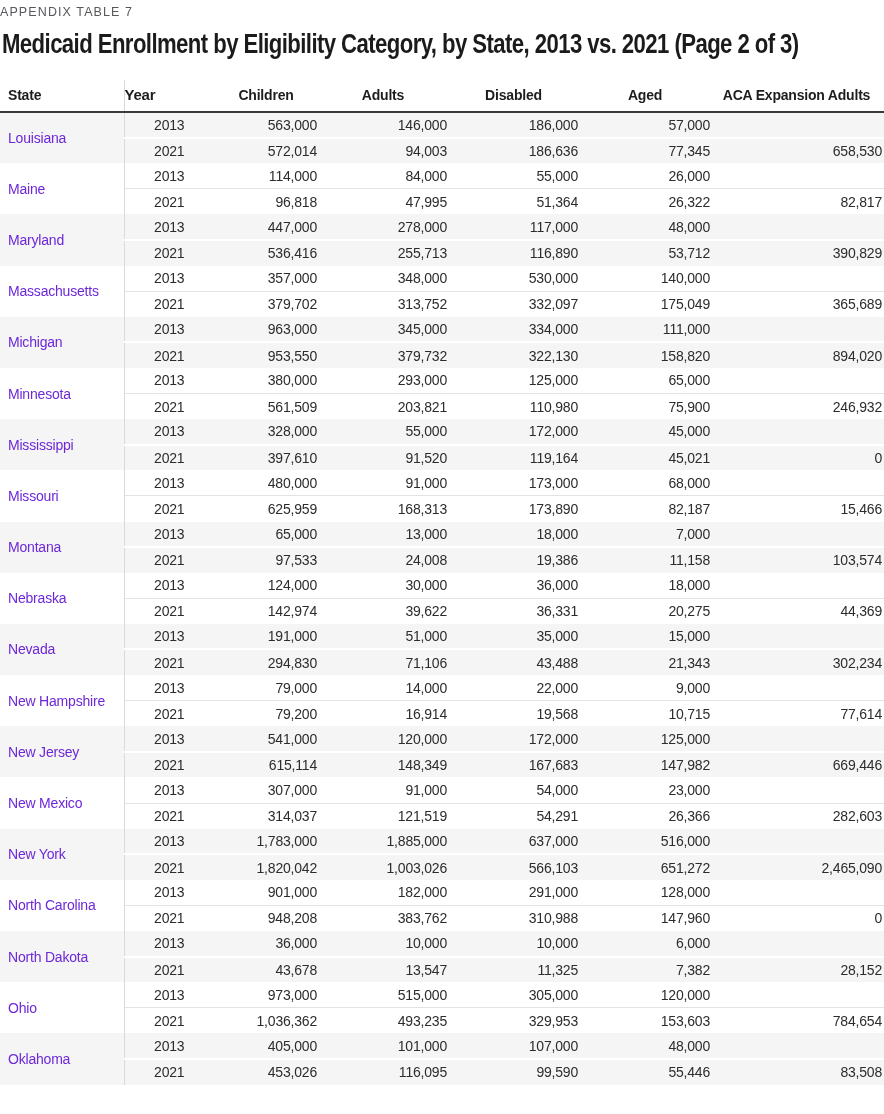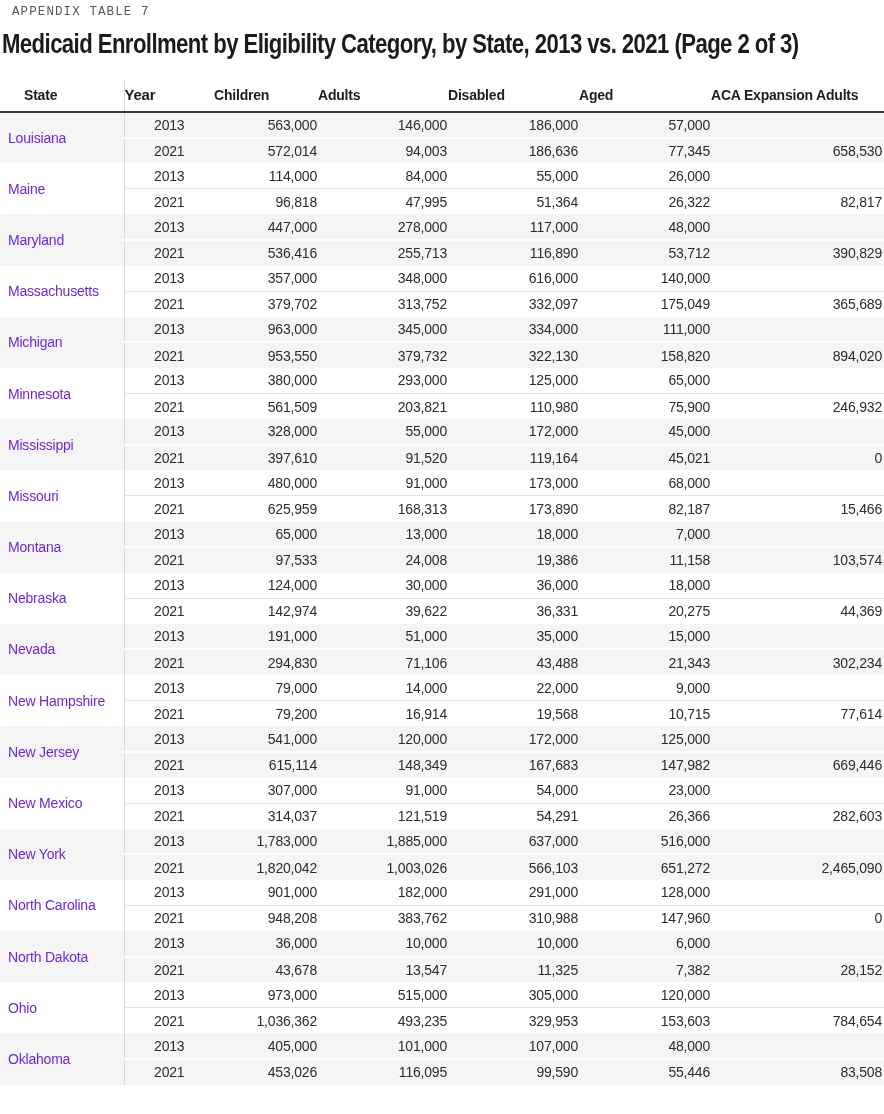--- a/index.html
+++ b/index.html
@@ -4,26 +4,25 @@
 <style>
   * { box-sizing: border-box; }
   html, body {
     margin: 0; padding: 0;
     background: #ffffff;
     width: 884px; height: 1114px;
     overflow: hidden;
     font-family: "Liberation Sans", "DejaVu Sans", sans-serif;
   }
   .eyebrow {
-    padding: 5px 0 0 12px;
+    padding: 5px 0 0 0;
     font-size: 12.5px;
     line-height: 14px;
     letter-spacing: 1.1px;
     color: #57585c;
-    font-family: Liberation Mono, monospace;
   }
   .title {
     margin: 10px 0 0 2px;
     font-size: 27px;
     line-height: 30px;
     font-weight: 700;
     color: #1b1b1b;
     letter-spacing: -0.7px;
     white-space: nowrap;
     width: -moz-fit-content;
@@ -41,23 +40,23 @@
     height: 32px;
     vertical-align: bottom;
     padding: 0 0 8px 0;
     font-size: 14px;
     font-weight: 700;
     color: #1d1d1d;
     border-bottom: 2px solid #3a3a3a;
     letter-spacing: -0.2px;
     white-space: nowrap;
   }
-  .tbl th.c-state { text-align: left; padding-left: 24px; border-right: 1px solid #d9d9d9; }
+  .tbl th.c-state { text-align: left; padding-left: 8px; border-right: 1px solid #d9d9d9; }
   .tbl th.c-year  { text-align: left; font-size: 15px; }
-  .tbl th.c-num   { text-align: left; }
+  .tbl th.c-num   { text-align: center; }
   .tbl th.c-aca, .tbl td.aca { padding-right: 2px; }
   .tbl td {
     height: 25.6px;
     font-size: 14px;
     color: #2c2c2c;
     letter-spacing: -0.2px;
     white-space: nowrap;
     vertical-align: middle;
   }
   .tbl td.state {
@@ -151,21 +150,21 @@
         <td class="num">255,713</td>
         <td class="num">116,890</td>
         <td class="num">53,712</td>
         <td class="num aca">390,829</td>
       </tr>
       <tr class="plain first">
         <td rowspan="2" class="state">Massachusetts</td>
         <td class="year">2013</td>
         <td class="num">357,000</td>
         <td class="num">348,000</td>
-        <td class="num">616,000</td>
+        <td class="num">530,000</td>
         <td class="num">140,000</td>
         <td class="num aca"></td>
       </tr>
       <tr class="plain last">
         <td class="year">2021</td>
         <td class="num">379,702</td>
         <td class="num">313,752</td>
         <td class="num">332,097</td>
         <td class="num">175,049</td>
         <td class="num aca">365,689</td>

